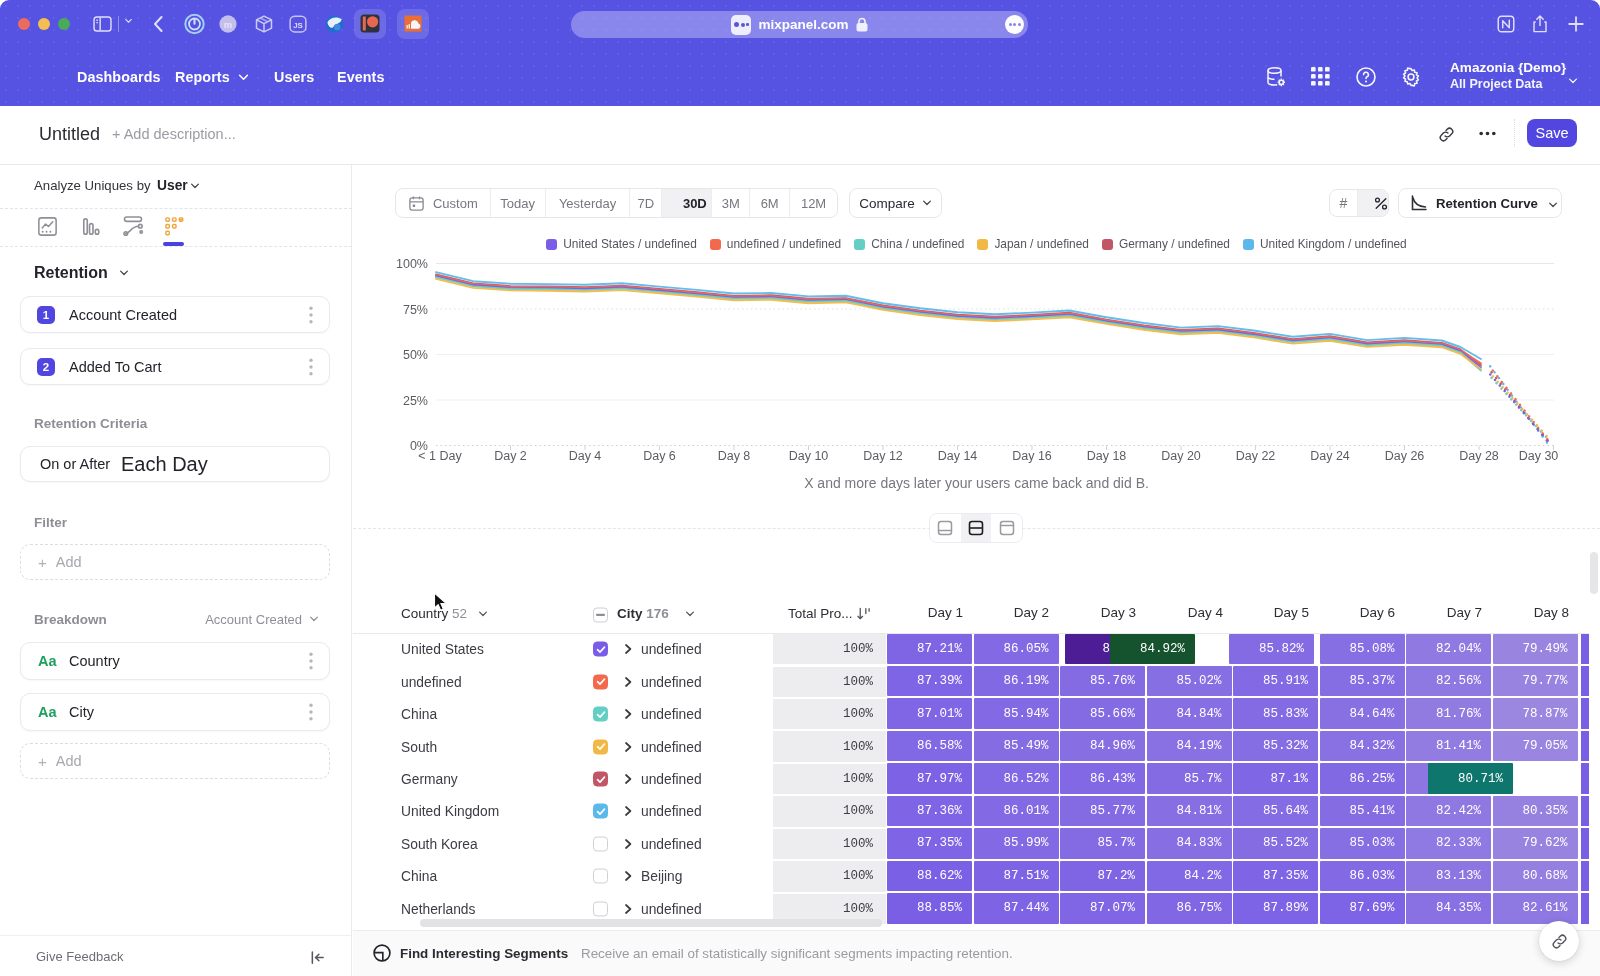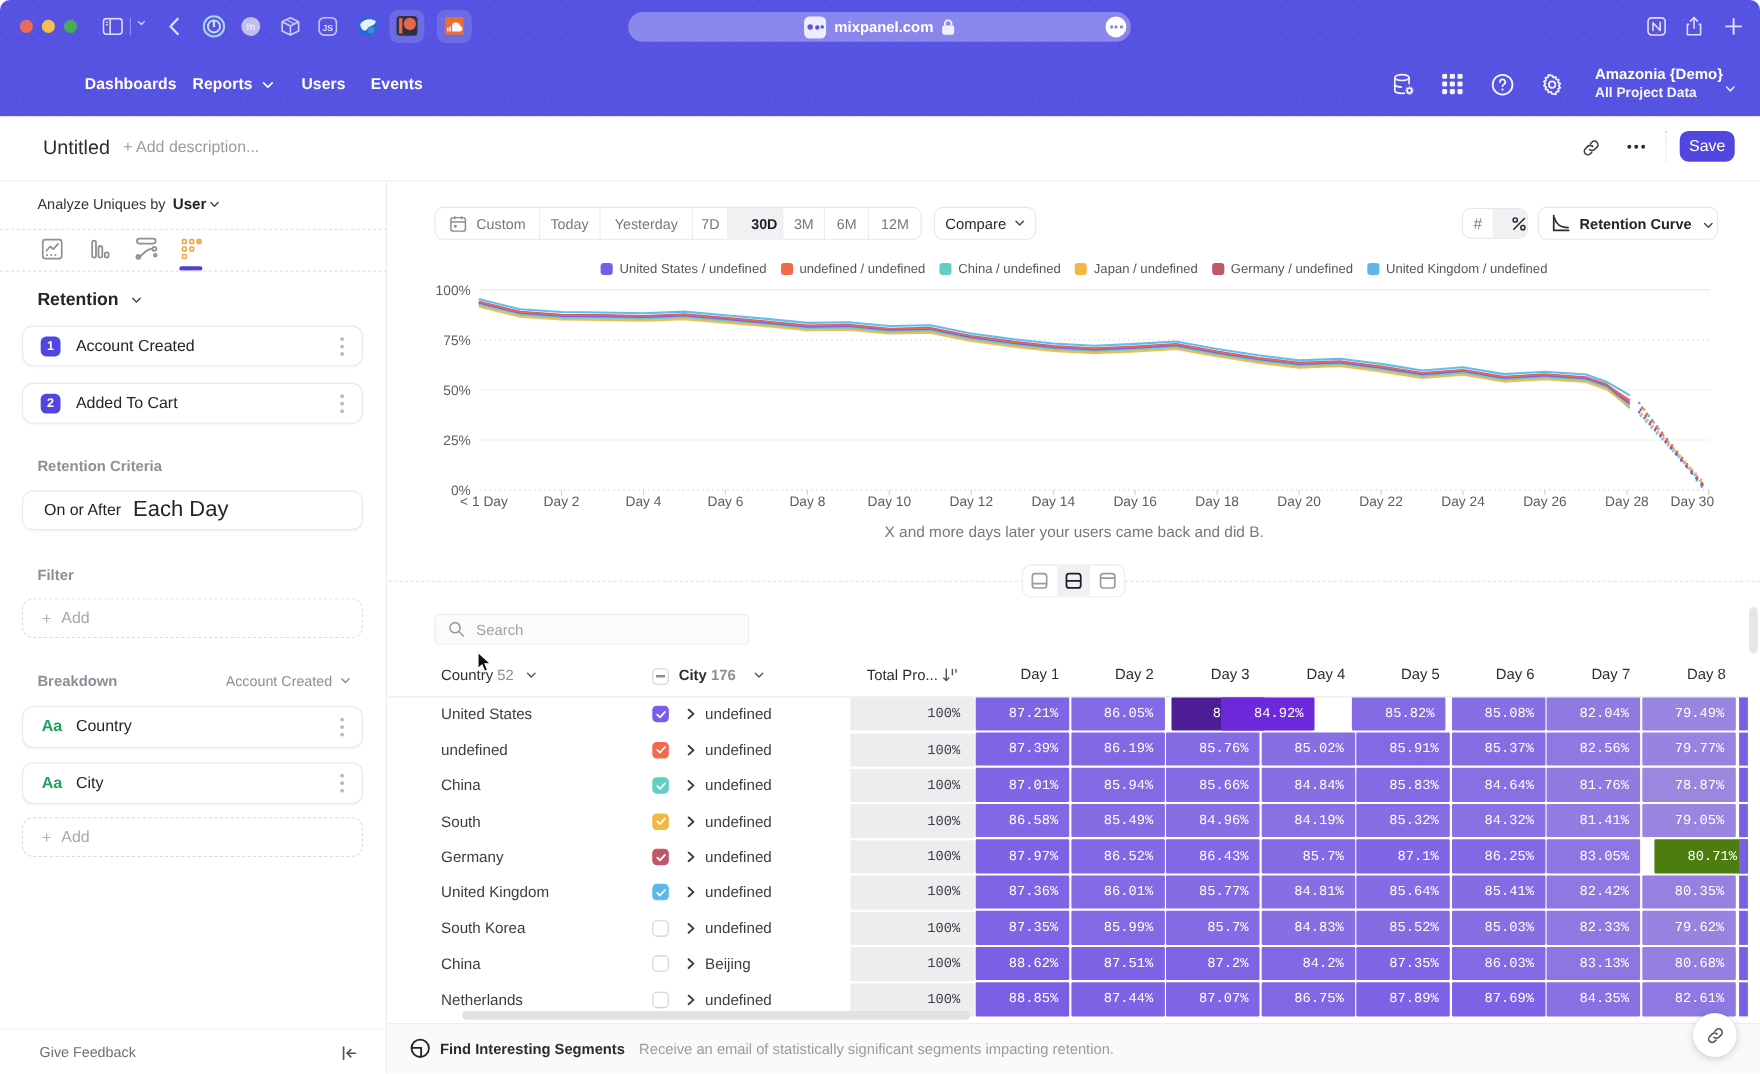--- a/index.html
+++ b/index.html
@@ -479,24 +479,20 @@
         </svg>
       </span>
     <span style="flex:1;display:flex;align-items:center;justify-content:center;">
         <svg width="16" height="16" viewBox="0 0 16 16" fill="none" stroke="#9a9aa2" stroke-width="1.5">
           <rect x="1.5" y="1.5" width="13" height="13" rx="2.5"></rect>
           <path d="M1.5 5.5 h13"></path>
         </svg>
       </span>
   </div>
 
-  <div id="search"><svg width="16" height="16" viewBox="0 0 18 18" fill="none" stroke="#9b9ba4" stroke-width="1.6" stroke-linecap="round">
-        <circle cx="7.5" cy="7.5" r="5.2"></circle>
-        <path d="M11.6 11.6 L16 16"></path>
-      </svg> Search</div>
   <div id="thr"></div>
   <span class="thead" style="left:48px;top:441px;font-weight:500">Country <span style="color:#8e8e97">52</span></span>
   <span class="abs" style="left:125px;top:446px">
       <svg width="10" height="6" viewBox="0 0 12 8" fill="none" stroke="#55555e" stroke-width="1.7" stroke-linecap="round" stroke-linejoin="round">
         <path d="M1.5 1.5 L6 6 L10.5 1.5"></path>
       </svg>
     </span>
   <span class="cb thead" style="left:240px;top:450px;border-color:#cfcfd6;background:#fff">
       <svg width="9" height="2.5" viewBox="0 0 9 2.5">
         <rect width="9" height="2.5" rx="1" fill="#8e8e97"></rect>
@@ -537,21 +533,21 @@
         <path d="M2 1 L6.4 5 L2 9" stroke="#3a3a42" stroke-width="1.7" fill="none" stroke-linecap="round" stroke-linejoin="round"></path>
       </svg>
     </span>
     <div class="city">undefined</div>
     <div class="tot">
       <span>100%</span>
     </div>
     <div class="pc" style="left:534.0px;background:rgb(127,101,228)">87.21%</div>
     <div class="pc" style="left:620.5px;background:rgb(131,106,228)">86.05%</div>
     <div class="pc" style="left:712px;background:#4c1d95">85.6%</div>
-    <div class="pc" style="left:757px;background:#6d28d9">84.92%</div>
+    <div class="pc" style="left:757px;background:#14532d">84.92%</div>
     <div class="pc" style="left:876px;background:rgb(132,107,228)">85.82%</div>
     <div class="pc" style="left:966.5px;background:rgb(134,110,227)">85.08%</div>
     <div class="pc" style="left:1053.0px;background:rgb(144,122,225)">82.04%</div>
     <div class="pc" style="left:1139.5px;background:rgb(153,132,224)">79.49%</div>
     <div class="pcs" style="background:rgb(122,95,229)"></div>
   </div>
 <div class="trow" style="top:665.5px">
     <div class="ctry">undefined</div>
     <span class="cb" style="background:#f2694c;border-color:#f2694c">
       <svg width="10" height="10" viewBox="0 0 10 10">
@@ -645,21 +641,21 @@
     <div class="tot">
       <span>100%</span>
     </div>
     <div class="pc" style="left:534.0px;background:rgb(125,98,229)">87.97%</div>
     <div class="pc" style="left:620.5px;background:rgb(129,104,228)">86.52%</div>
     <div class="pc" style="left:707.0px;background:rgb(130,104,228)">86.43%</div>
     <div class="pc" style="left:793.5px;background:rgb(132,107,228)">85.7%</div>
     <div class="pc" style="left:880.0px;background:rgb(127,102,228)">87.1%</div>
     <div class="pc" style="left:966.5px;background:rgb(130,105,228)">86.25%</div>
     <div class="pc" style="left:1053.0px;background:rgb(141,118,226)">83.05%</div>
-    <div class="pc" style="left:1151px;background:#4d7c0f">80.71%</div>
+    <div class="pc" style="left:1075px;background:#0f766e">80.71%</div>
     <div class="pcs" style="background:rgb(122,95,229)"></div>
   </div>
 <div class="trow" style="top:795.2px">
     <div class="ctry">United Kingdom</div>
     <span class="cb" style="background:#5cb8ea;border-color:#5cb8ea">
       <svg width="10" height="10" viewBox="0 0 10 10">
         <path d="M1.5 5.2 L4 7.6 L8.5 2.6" stroke="#fff" stroke-width="1.6" fill="none" stroke-linecap="round" stroke-linejoin="round"></path>
       </svg>
     </span>
     <span class="rchev">

